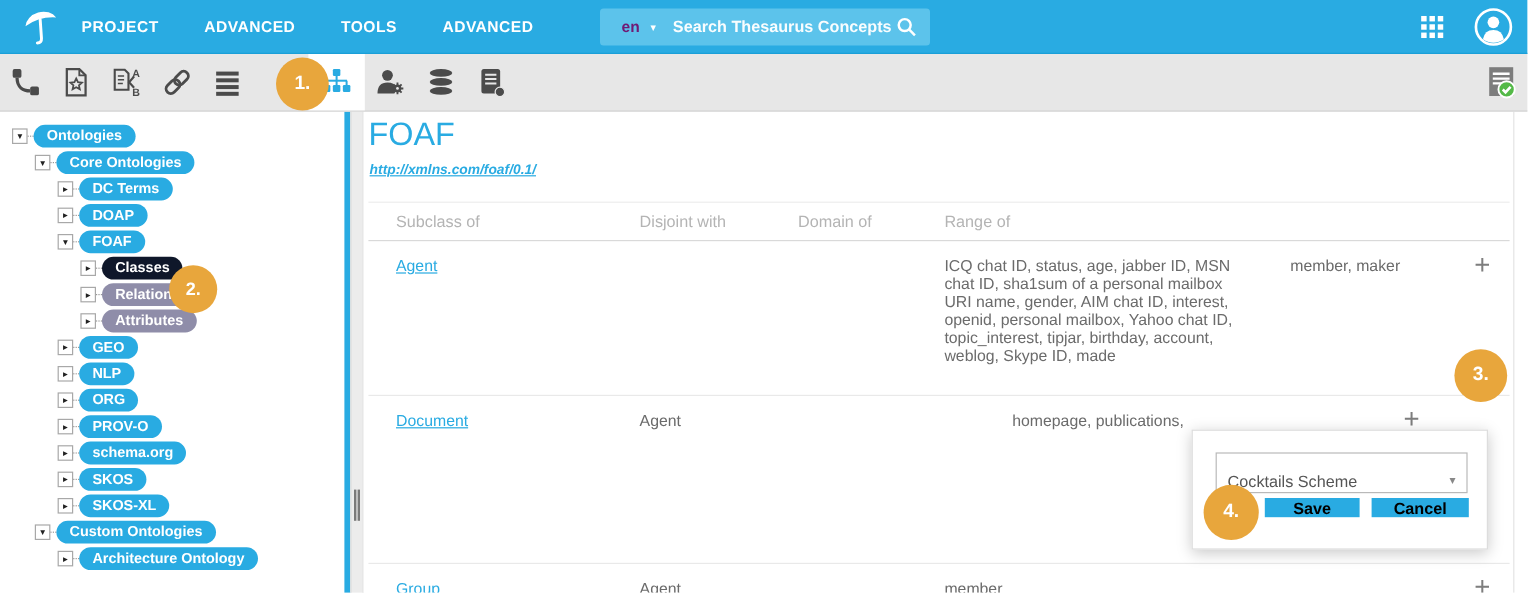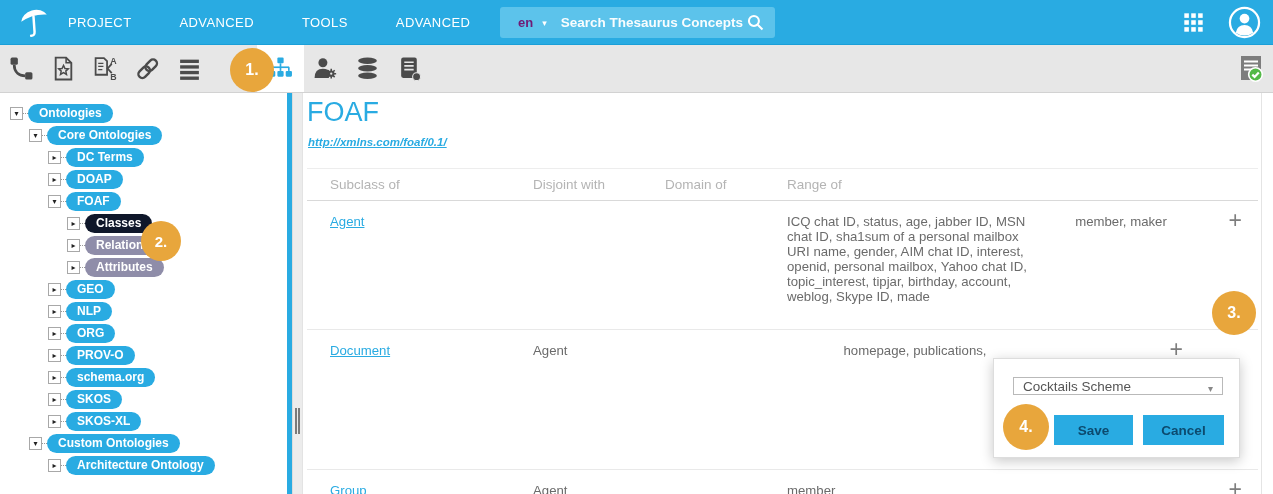--- a/index.html
+++ b/index.html
@@ -5,21 +5,21 @@
   *{box-sizing:border-box}
   html,body{margin:0;padding:0}
   body{width:1273px;height:494px;overflow:hidden;position:relative;background:#fff;
        font-family:"Liberation Sans",sans-serif}
 
   
   #topbar{position:absolute;left:0;top:0;width:1273px;height:45px;background:#29abe2;
           border-bottom:1px solid #1a9fd8;display:flex;align-items:center;z-index:20}
   .logo{width:68px;display:flex;justify-content:center;align-items:center}
   .logo svg{width:38px;height:38px}
-  #topbar-menu{display:flex;gap:48px;color:#fff;font-size:13px;font-weight:normal;letter-spacing:.4px}
+  #topbar-menu{display:flex;gap:38px;color:#fff;font-size:13px;font-weight:bold;letter-spacing:.4px}
   .menu-item{cursor:pointer;white-space:nowrap}
   #topbar-search{position:absolute;left:500px;top:7px;width:275px;height:31px;background:#5cc3eb;
           border-radius:3px;display:flex;align-items:center;padding:0 10px}
   .lang{color:#701a75;font-weight:bold;font-size:13px;margin-left:8px;cursor:pointer}
   .lang-caret{color:#fff;font-size:9px;margin:1px 12px 0 9px}
   #topbar-search input{flex:1;background:transparent;border:none;outline:none;color:#fff;
           font-size:13.5px;font-weight:bold;font-family:inherit;min-width:0}
   #topbar-search input::placeholder{color:#fff;opacity:.97}
   .search-glyph{display:flex}
   .search-glyph svg{width:19px;height:19px}
@@ -81,23 +81,23 @@
   .cell-range{text-align:center;padding-right:6px}
   .row-0{height:129px}.row-1{height:140px}.row-2{height:60px}
   .class-link{color:#29abe2;text-decoration:underline;cursor:pointer}
   .cell-add{text-align:right;padding-right:16px;padding-top:9px !important;color:#7e7e7e;
         font-size:23px;font-weight:300;cursor:pointer;line-height:20px}
 
   
   #popup{position:absolute;left:993px;top:358px;width:247px;height:100px;background:#fff;
         border:1px solid #ddd;box-shadow:0 3px 12px rgba(0,0,0,.22);z-index:40}
   #scheme-select{position:absolute;left:19px;top:18px;width:210px;height:18px;border:1px solid #b9b9b9;
-        display:flex;align-items:flex-end;padding:0 9px;font-size:13.5px;color:#555;cursor:pointer;background:#fff}
+        display:flex;align-items:flex-start;padding:16px 9px;font-size:13.5px;color:#555;cursor:pointer;background:#fff}
   #scheme-select .caret{margin-left:auto;color:#888;font-size:10px}
-  .btn{position:absolute;height:30px;background:#29abe2;color:#0c4a6e;font-size:13.5px;font-weight:bold;
+  .btn{position:absolute;height:16px;background:#29abe2;color:#000000;font-size:13.5px;font-weight:bold;
         display:flex;align-items:center;justify-content:center;cursor:pointer}
   #save-btn{left:60px;top:56px;width:79px}
   #cancel-btn{left:149px;top:56px;width:81px}
 
   
   .annot{position:absolute;background:#e8a63c;border-radius:50%;color:#fff;font-weight:bold;
         display:flex;align-items:center;justify-content:center;z-index:60}
   #annot-1{left:230px;top:48px;width:44px;height:44px;font-size:16px}
   #annot-2{left:141px;top:221px;width:40px;height:40px;font-size:15px}
   #annot-3{left:1212px;top:291px;width:44px;height:44px;font-size:16px}

